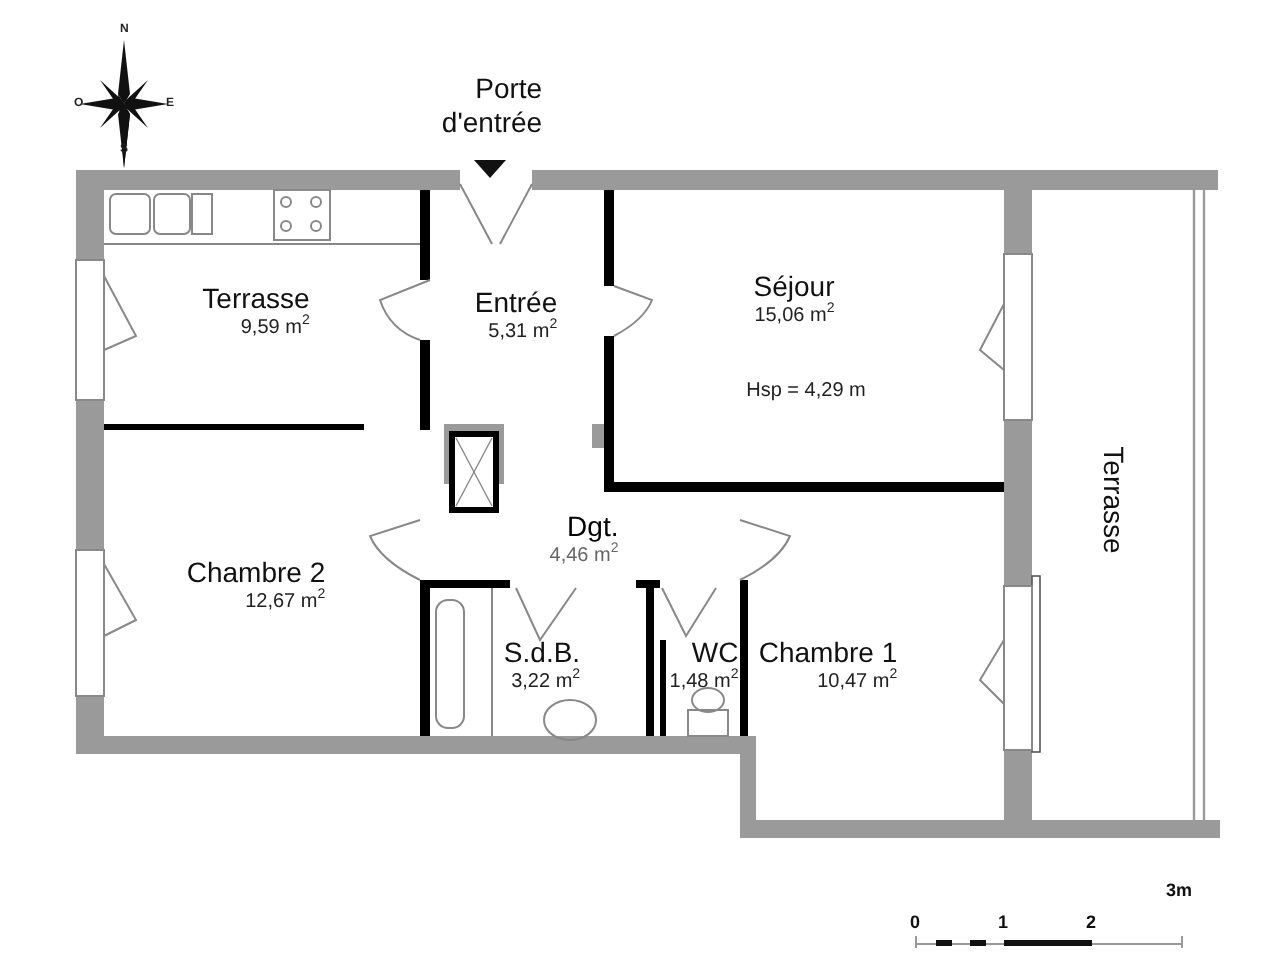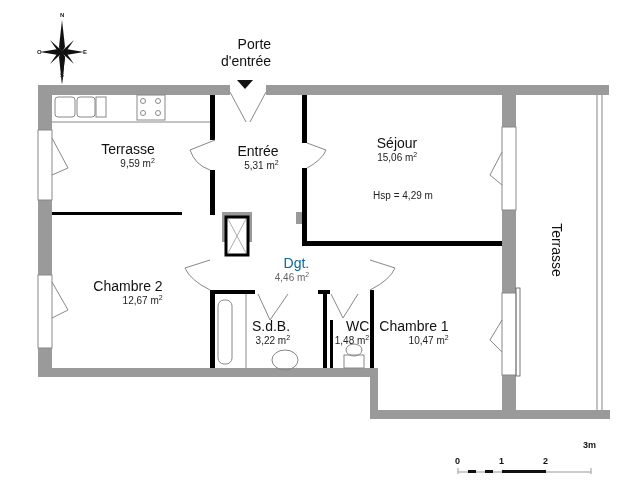--- a/index.html
+++ b/index.html
@@ -7,21 +7,21 @@
   svg.plan { position:absolute; left:0; top:0; }
   .lbl { position:absolute; text-align:right; transform:translateX(-50%); white-space:nowrap; }
   .room-name { font-size:14px; color:#111; }
   .room-area { font-size:10px; color:#222; }
   .room-area sup { font-size:7px; }
   .hsp { font-size:10px; color:#222; }
   .entry-lbl { font-size:14px; line-height:17px; }
   .terrasse { position:absolute; left:557px; top:250px; transform:translate(-50%,-50%) rotate(90deg); font-size:14px; white-space:nowrap; }
   .compass-lbl { position:absolute; font-size:6px; font-weight:bold; color:#222; }
   .scale-lbl { position:absolute; font-size:9px; font-weight:bold; color:#111; }
-  .dgt-name { color:#0369a1; }
+  .dgt-name { color:#000000; }
   .dgt-area { color:#666; }
 </style>
 </head>
 <body>
 
 <svg class="plan" width="640" height="480" viewBox="0 0 640 480">
 
   <g fill="#111">
     <polygon points="62,20 65,47 62,52 59,47"></polygon>
     <polygon points="62,84 65,57 62,52 59,47"></polygon>

